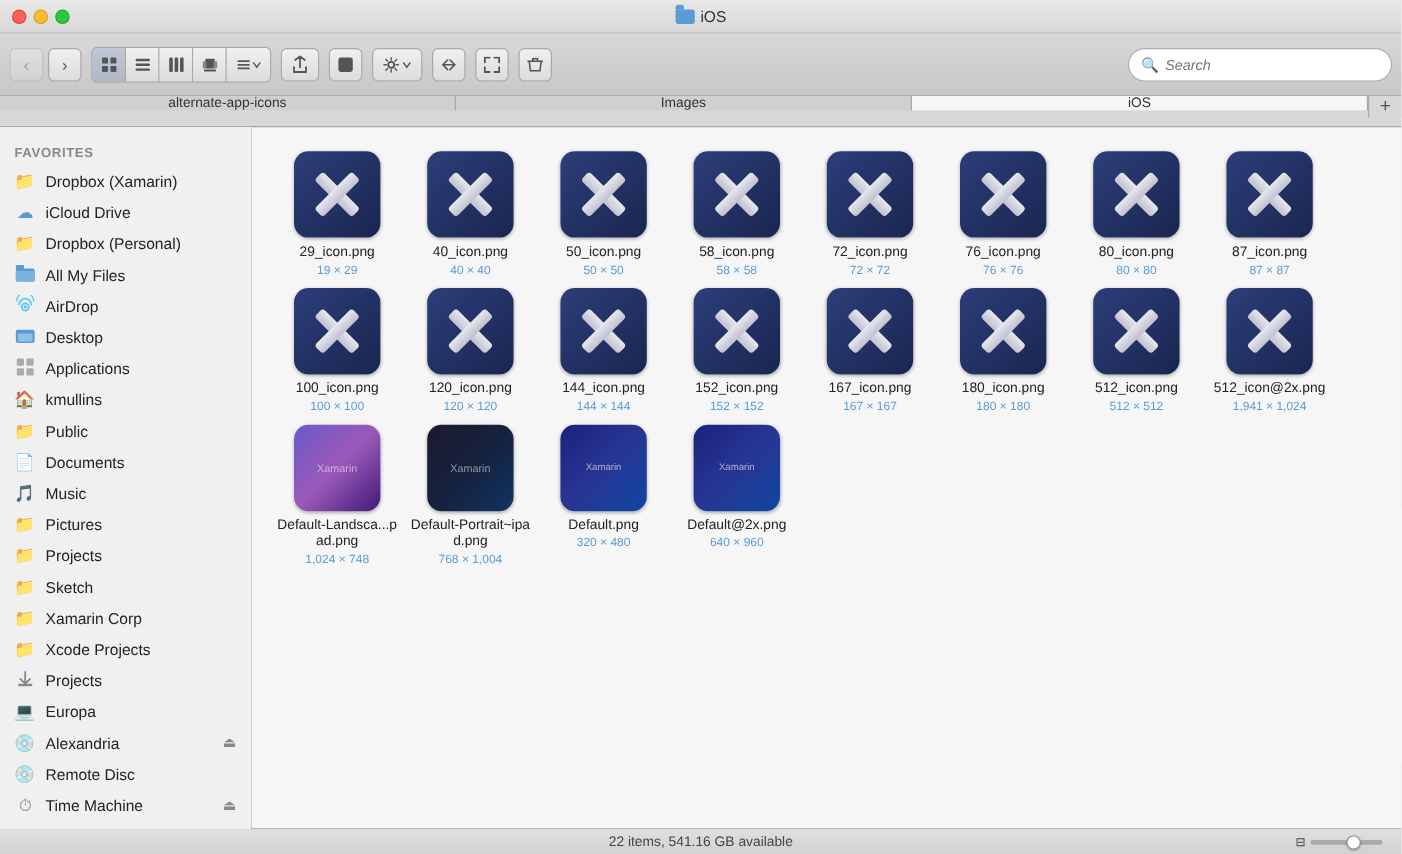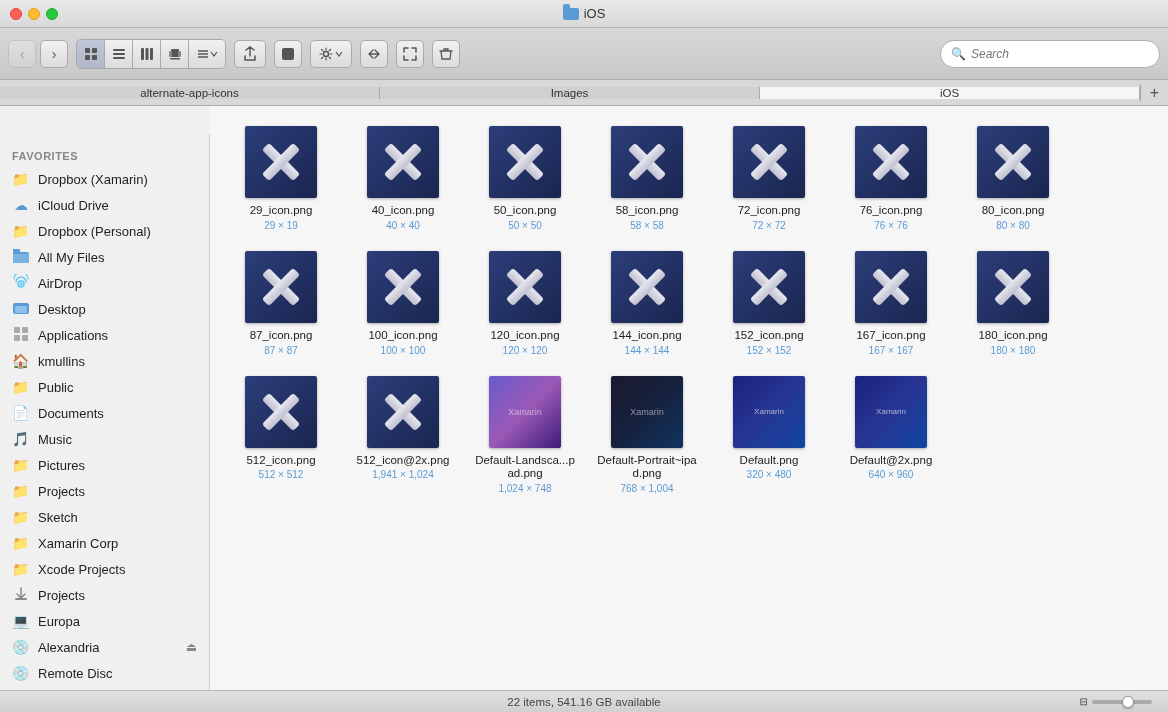--- a/index.html
+++ b/index.html
@@ -156,21 +156,21 @@
       font-style: italic;
     }
     .search-icon-char { color: #aaa; font-size: 12px; }
 
     
     .tabbar {
       height: 26px;
       background: #d8d8d8;
       border-bottom: 1px solid #aaa;
       display: flex;
-      align-items: center;
+      align-items: flex-start;
       flex-shrink: 0;
       position: relative;
     }
     .tab {
       flex: 1;
       display: flex;
       align-items: center;
       justify-content: center;
       font-size: 11.5px;
       color: #333;
@@ -202,21 +202,20 @@
     }
 
     
     .sidebar {
       width: 210px;
       background: #f0f0f0;
       border-right: 1px solid #ccc;
       overflow-y: auto;
       flex-shrink: 0;
       padding: 8px 0;
-      margin-top: 28px;
     }
     .sidebar-section-header {
       font-size: 11px;
       font-weight: 600;
       color: #888;
       padding: 8px 12px 4px 12px;
       text-transform: uppercase;
       letter-spacing: 0.5px;
     }
     .sidebar-item {
@@ -254,39 +253,39 @@
     .content {
       flex: 1;
       background: #f6f6f6;
       overflow-y: auto;
       padding: 16px;
     }
 
     .file-grid {
       display: flex;
       flex-wrap: wrap;
-      gap: 12px;
+      gap: 1px;
       align-content: flex-start;
     }
 
     .file-item {
       width: 110px;
       display: flex;
       flex-direction: column;
       align-items: center;
       cursor: pointer;
       padding: 4px;
       border-radius: 4px;
     }
 
     .file-icon {
       width: 72px;
       height: 72px;
       background: linear-gradient(135deg, #2c3e7a, #1a2550);
-      border-radius: 2px;
+      border-radius: 12px;
       display: flex;
       align-items: center;
       justify-content: center;
       margin-bottom: 6px;
       position: relative;
       box-shadow: 0 1px 3px rgba(0,0,0,0.3);
     }
     
     .x-icon {
       position: relative;
@@ -636,21 +635,21 @@
     </div>
   </div>
 
   <div class="content">
     <div class="file-grid" id="file-grid">
     <div class="file-item">
       <div class="file-icon">
       <div class="x-icon"></div>
     </div>
       <div class="file-name">29_icon.png</div>
-      <div class="file-size">29 × 19</div>
+      <div class="file-size">19 × 29</div>
     </div>
         <div class="file-item">
       <div class="file-icon">
       <div class="x-icon"></div>
     </div>
       <div class="file-name">40_icon.png</div>
       <div class="file-size">40 × 40</div>
     </div>
         <div class="file-item">
       <div class="file-icon">

